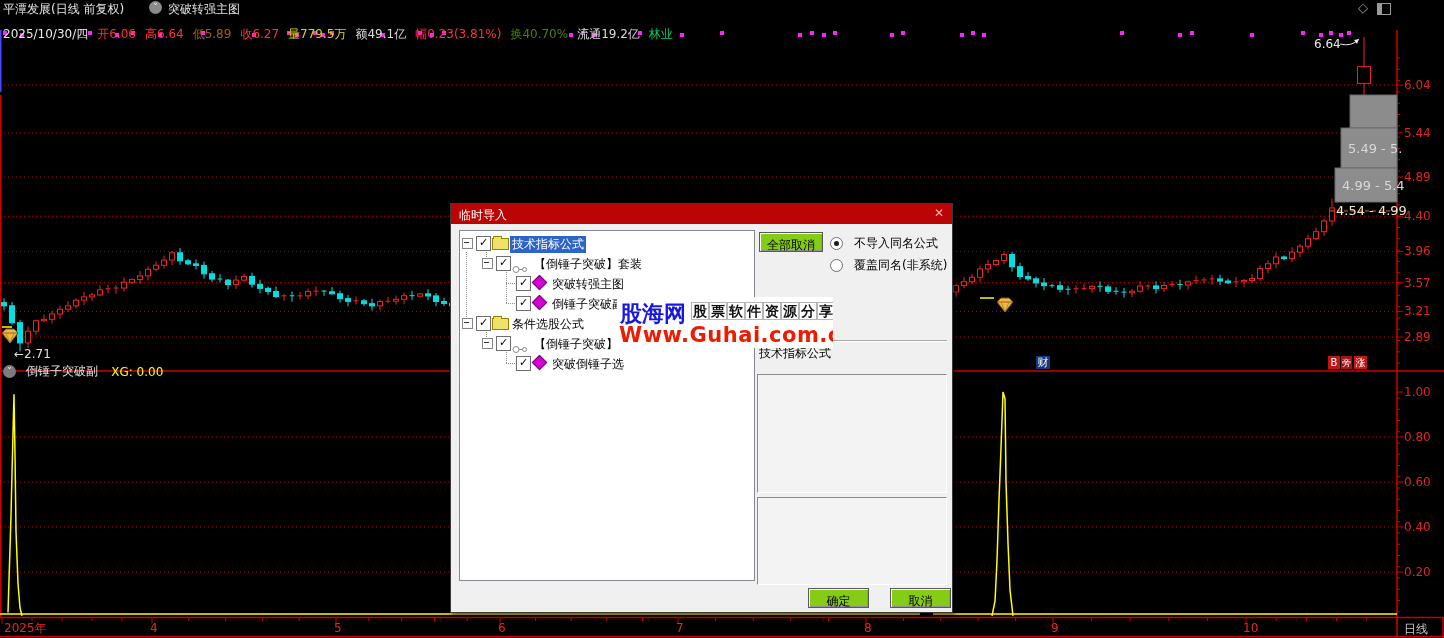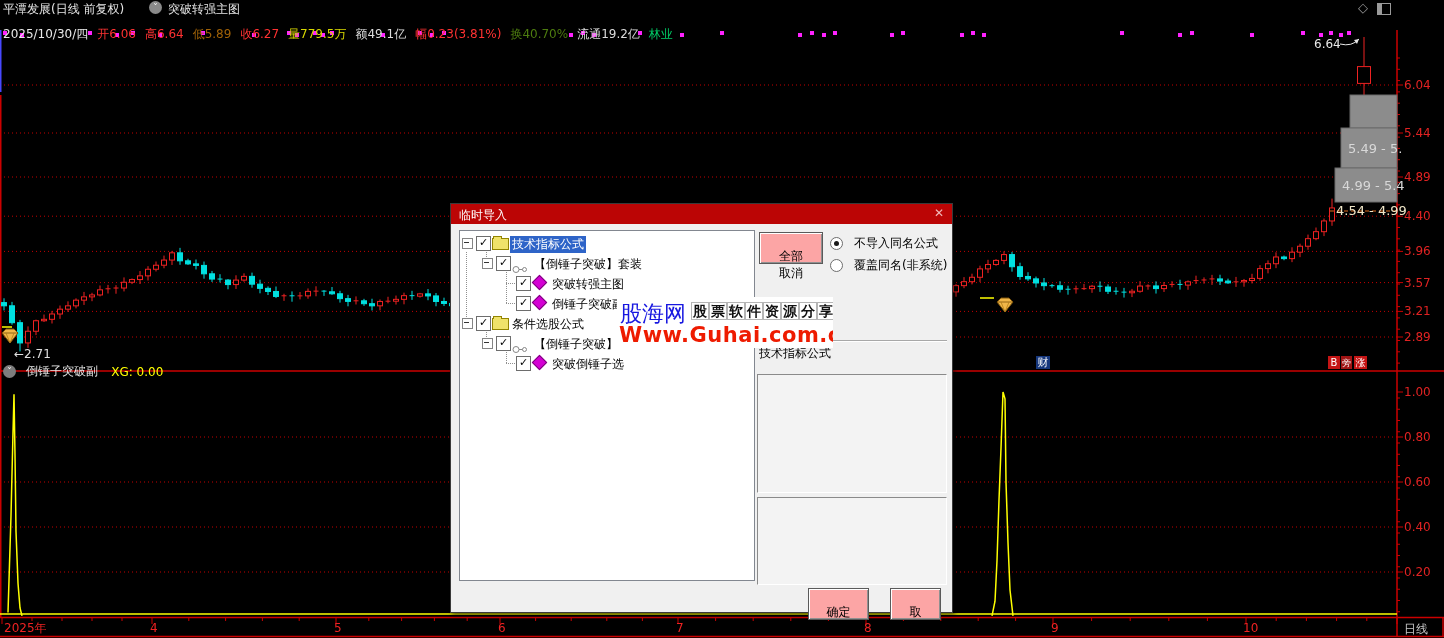--- a/index.html
+++ b/index.html
@@ -40,44 +40,44 @@
   .t-folder{position:absolute;top:3px;width:15px;height:10px;background:#efe26a;border:1px solid #938400;}
   .t-folder::before{content:"";position:absolute;left:0;top:-3px;width:7px;height:2px;
                     background:#efe26a;border:1px solid #938400;border-bottom:none;}
   .t-chain{position:absolute;top:4px;width:16px;height:9px;}
   .t-diamond{position:absolute;top:2px;width:9px;height:9px;background:#d400d4;
              transform:rotate(45deg);border:1px solid #7c007c;}
   .t-label{position:absolute;top:1px;font-size:12px;color:#000;padding:0 2px;}
   .t-label.sel{background:#2e64c8;color:#fff;}
   .t-v{position:absolute;width:0;border-left:1px dotted #8f8f8f;}
   .t-h{position:absolute;height:0;border-top:1px dotted #8f8f8f;}
-  .btn{position:absolute;background:#fca5a5;border:1px solid #5a5a5a;font-size:12px;color:#000;
+  .btn{position:absolute;background:#84cc16;border:1px solid #5a5a5a;font-size:12px;color:#000;
        box-shadow:inset 1px 1px 0 #ffffff, inset -1px -1px 0 #909090;
-       font-family:"DejaVu Sans","Liberation Sans",sans-serif;padding:15px;}
+       font-family:"DejaVu Sans","Liberation Sans",sans-serif;padding:4px;}
   .btn-cancel-all{left:308px;top:28px;width:64px;height:20px;}
   .btn-ok{left:357px;top:384px;width:61px;height:20px;}
-  .btn-cancel{left:439px;top:384px;width:51px;height:20px;font-family:Liberation Serif, serif;}
+  .btn-cancel{left:439px;top:384px;width:61px;height:20px;font-family:Liberation Serif, serif;}
   .radio-row{position:absolute;left:379px;height:14px;white-space:nowrap;}
   .radio{display:inline-block;width:11px;height:11px;border-radius:50%;background:#fff;
          border:1px solid #6d6d6d;vertical-align:middle;position:relative;}
   .radio.checked::after{content:"";position:absolute;left:3px;top:3px;width:5px;height:5px;
          border-radius:50%;background:#1a1a1a;}
   .radio-label{font-size:12px;color:#000;margin-left:6px;vertical-align:middle;}
   .etched{position:absolute;left:306px;top:136px;width:190px;height:0;
           border-top:1px solid #a8a8a8;border-bottom:1px solid #fff;}
   .section-label{position:absolute;left:308px;top:141px;font-size:12px;color:#000;}
   .panel-box{position:absolute;left:306px;width:190px;background:#f3f3f3;border:1px solid;
              border-color:#8a8a8a #ffffff #ffffff #8a8a8a;box-sizing:border-box;}
   .box1{top:170px;height:119px;}
   .box2{top:293px;height:88px;}
   
   .watermark{position:absolute;left:617px;top:297px;width:216px;height:51px;background:#fff;
              z-index:20;overflow:hidden;}
   .wm-line1{position:absolute;left:3px;top:2px;white-space:nowrap;}
-  .wm-logo{color:#1717e0;font-size:22px;font-weight:normal;letter-spacing:0px;vertical-align:top;}
+  .wm-logo{color:#1717e0;font-size:22px;font-weight:bold;letter-spacing:0px;vertical-align:top;}
   .wm-grid{margin-left:5px;vertical-align:top;display:inline-block;padding-top:2px;}
   .wm-grid span{display:inline-block;width:16px;height:16px;border:1px solid #b5b5b5;color:#111;
                 font-size:14px;line-height:16px;text-align:center;font-weight:bold;
                 font-family:"DejaVu Serif","Liberation Serif",serif;}
   .wm-url{position:absolute;left:2px;top:26px;color:#ee1b00;font-size:21px;font-weight:bold;
           letter-spacing:0.5px;white-space:nowrap;}
 </style>
 </head>
 <body>
 

